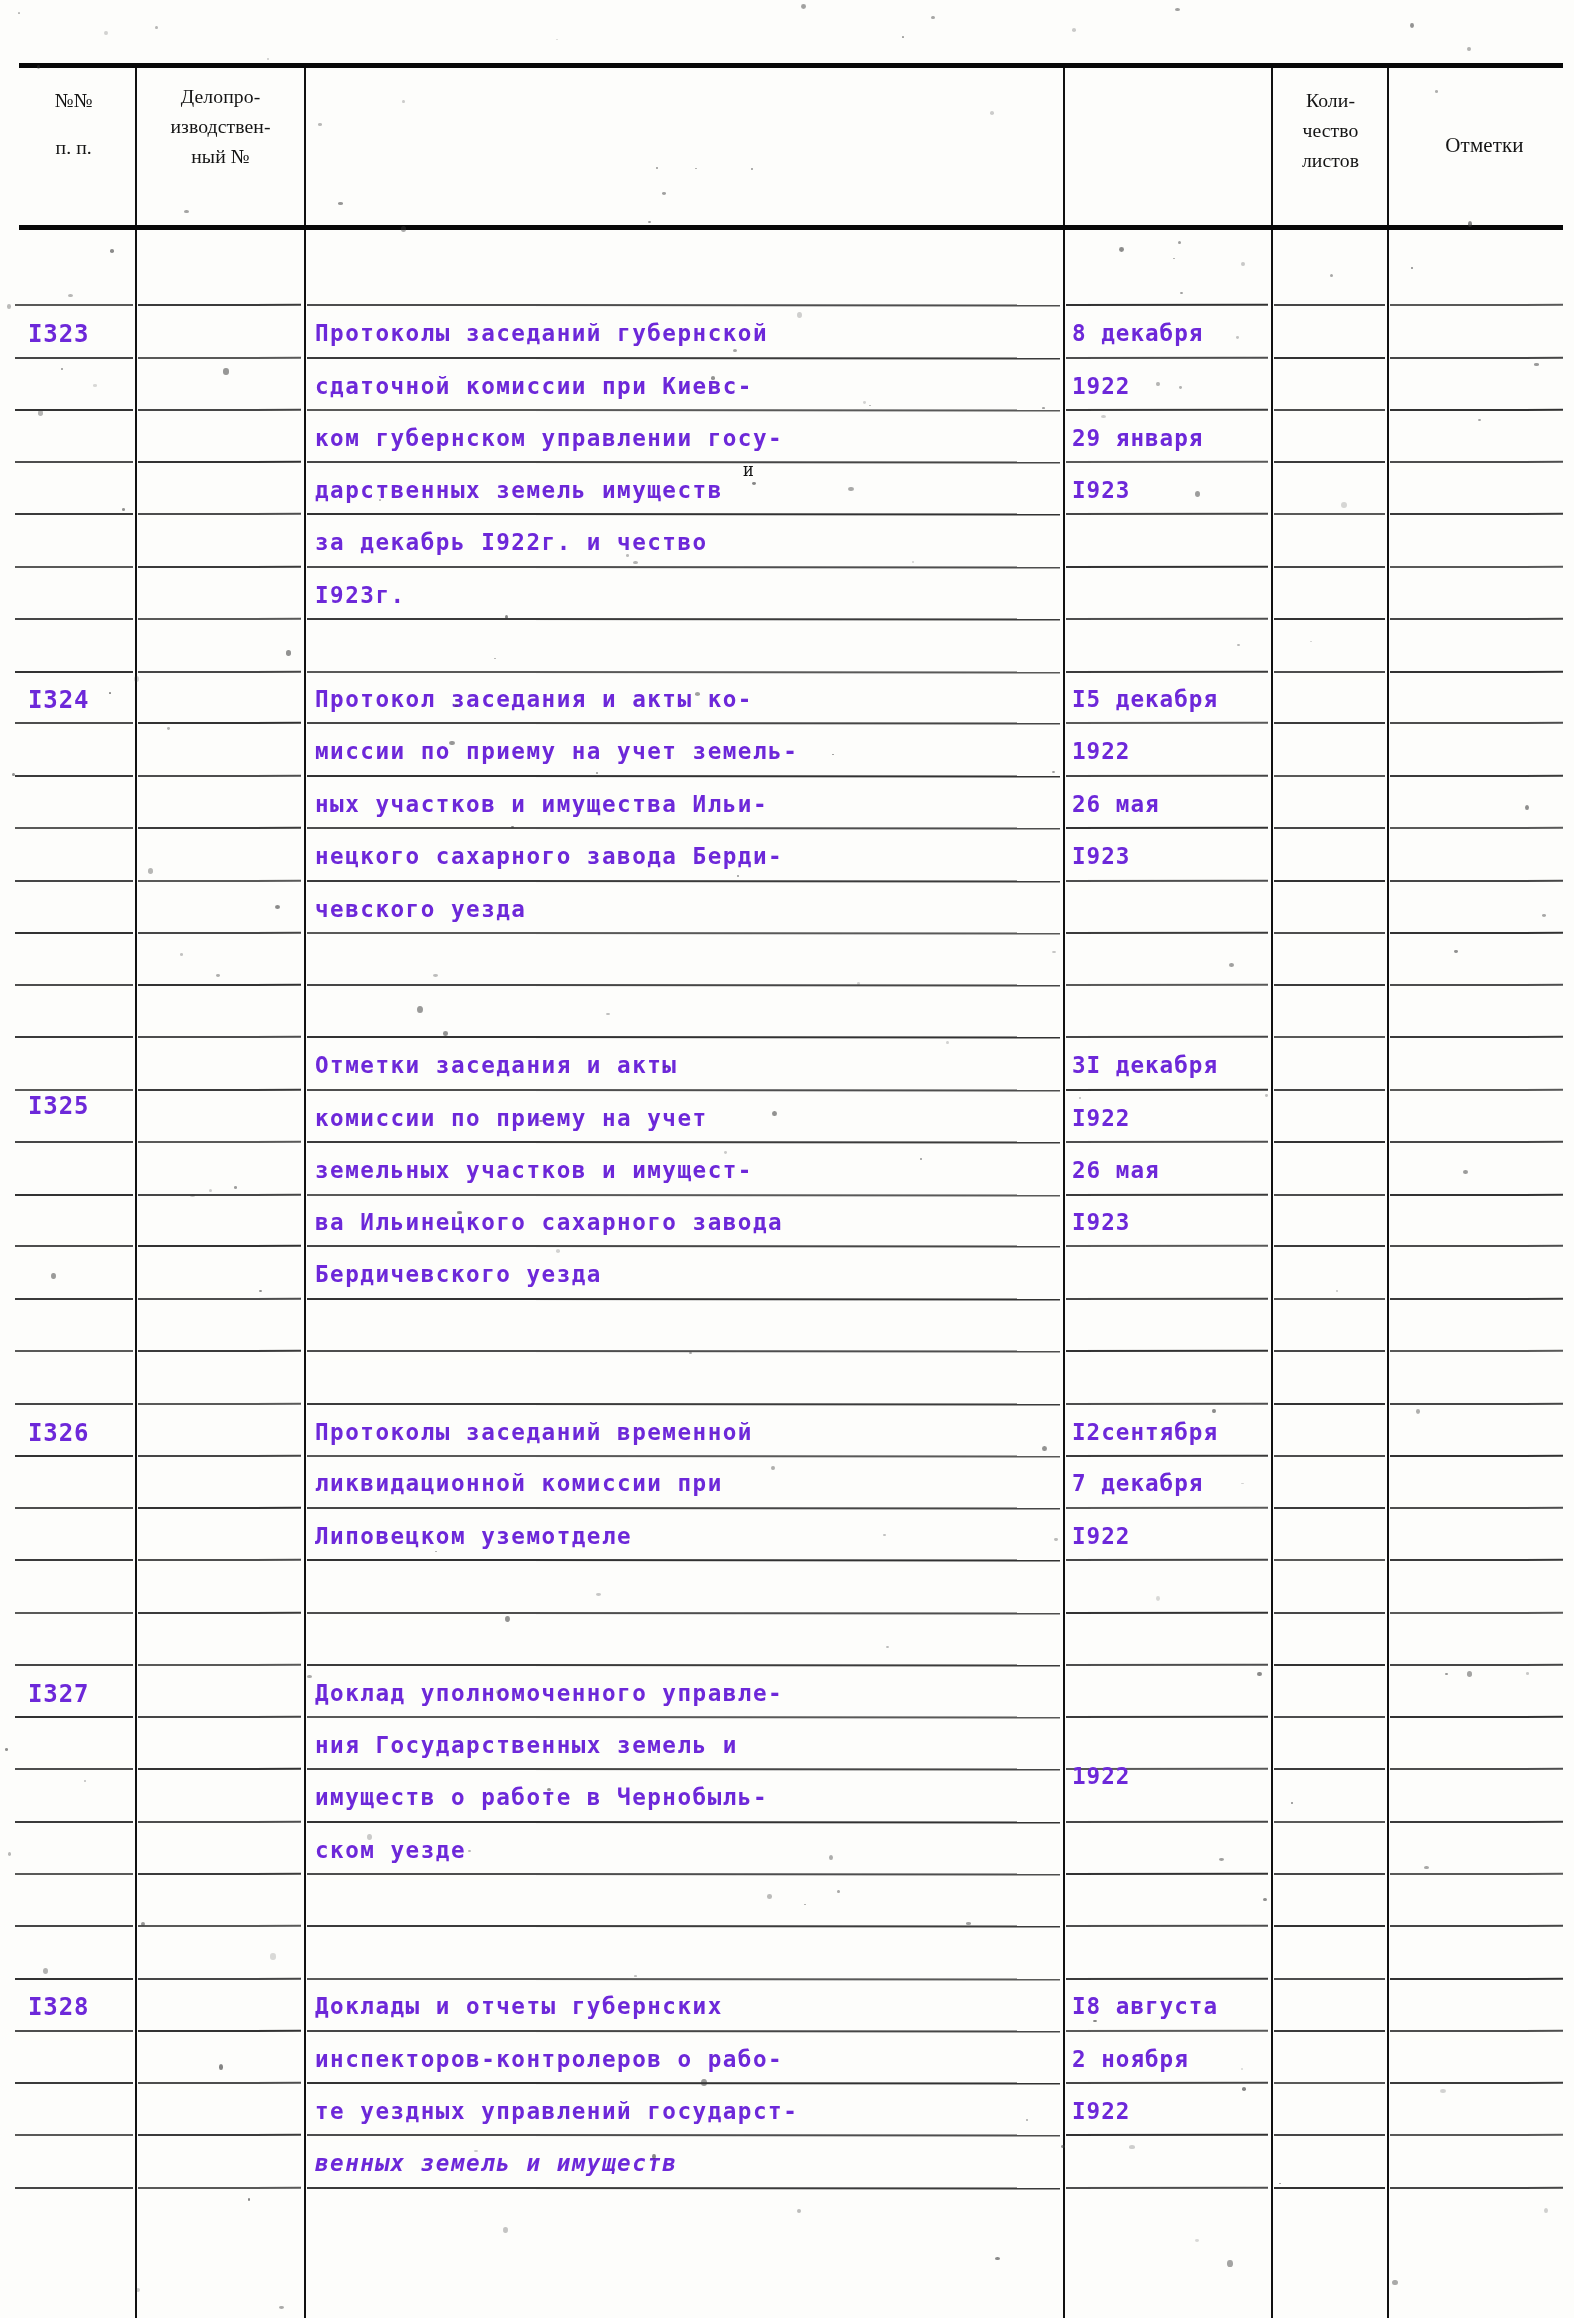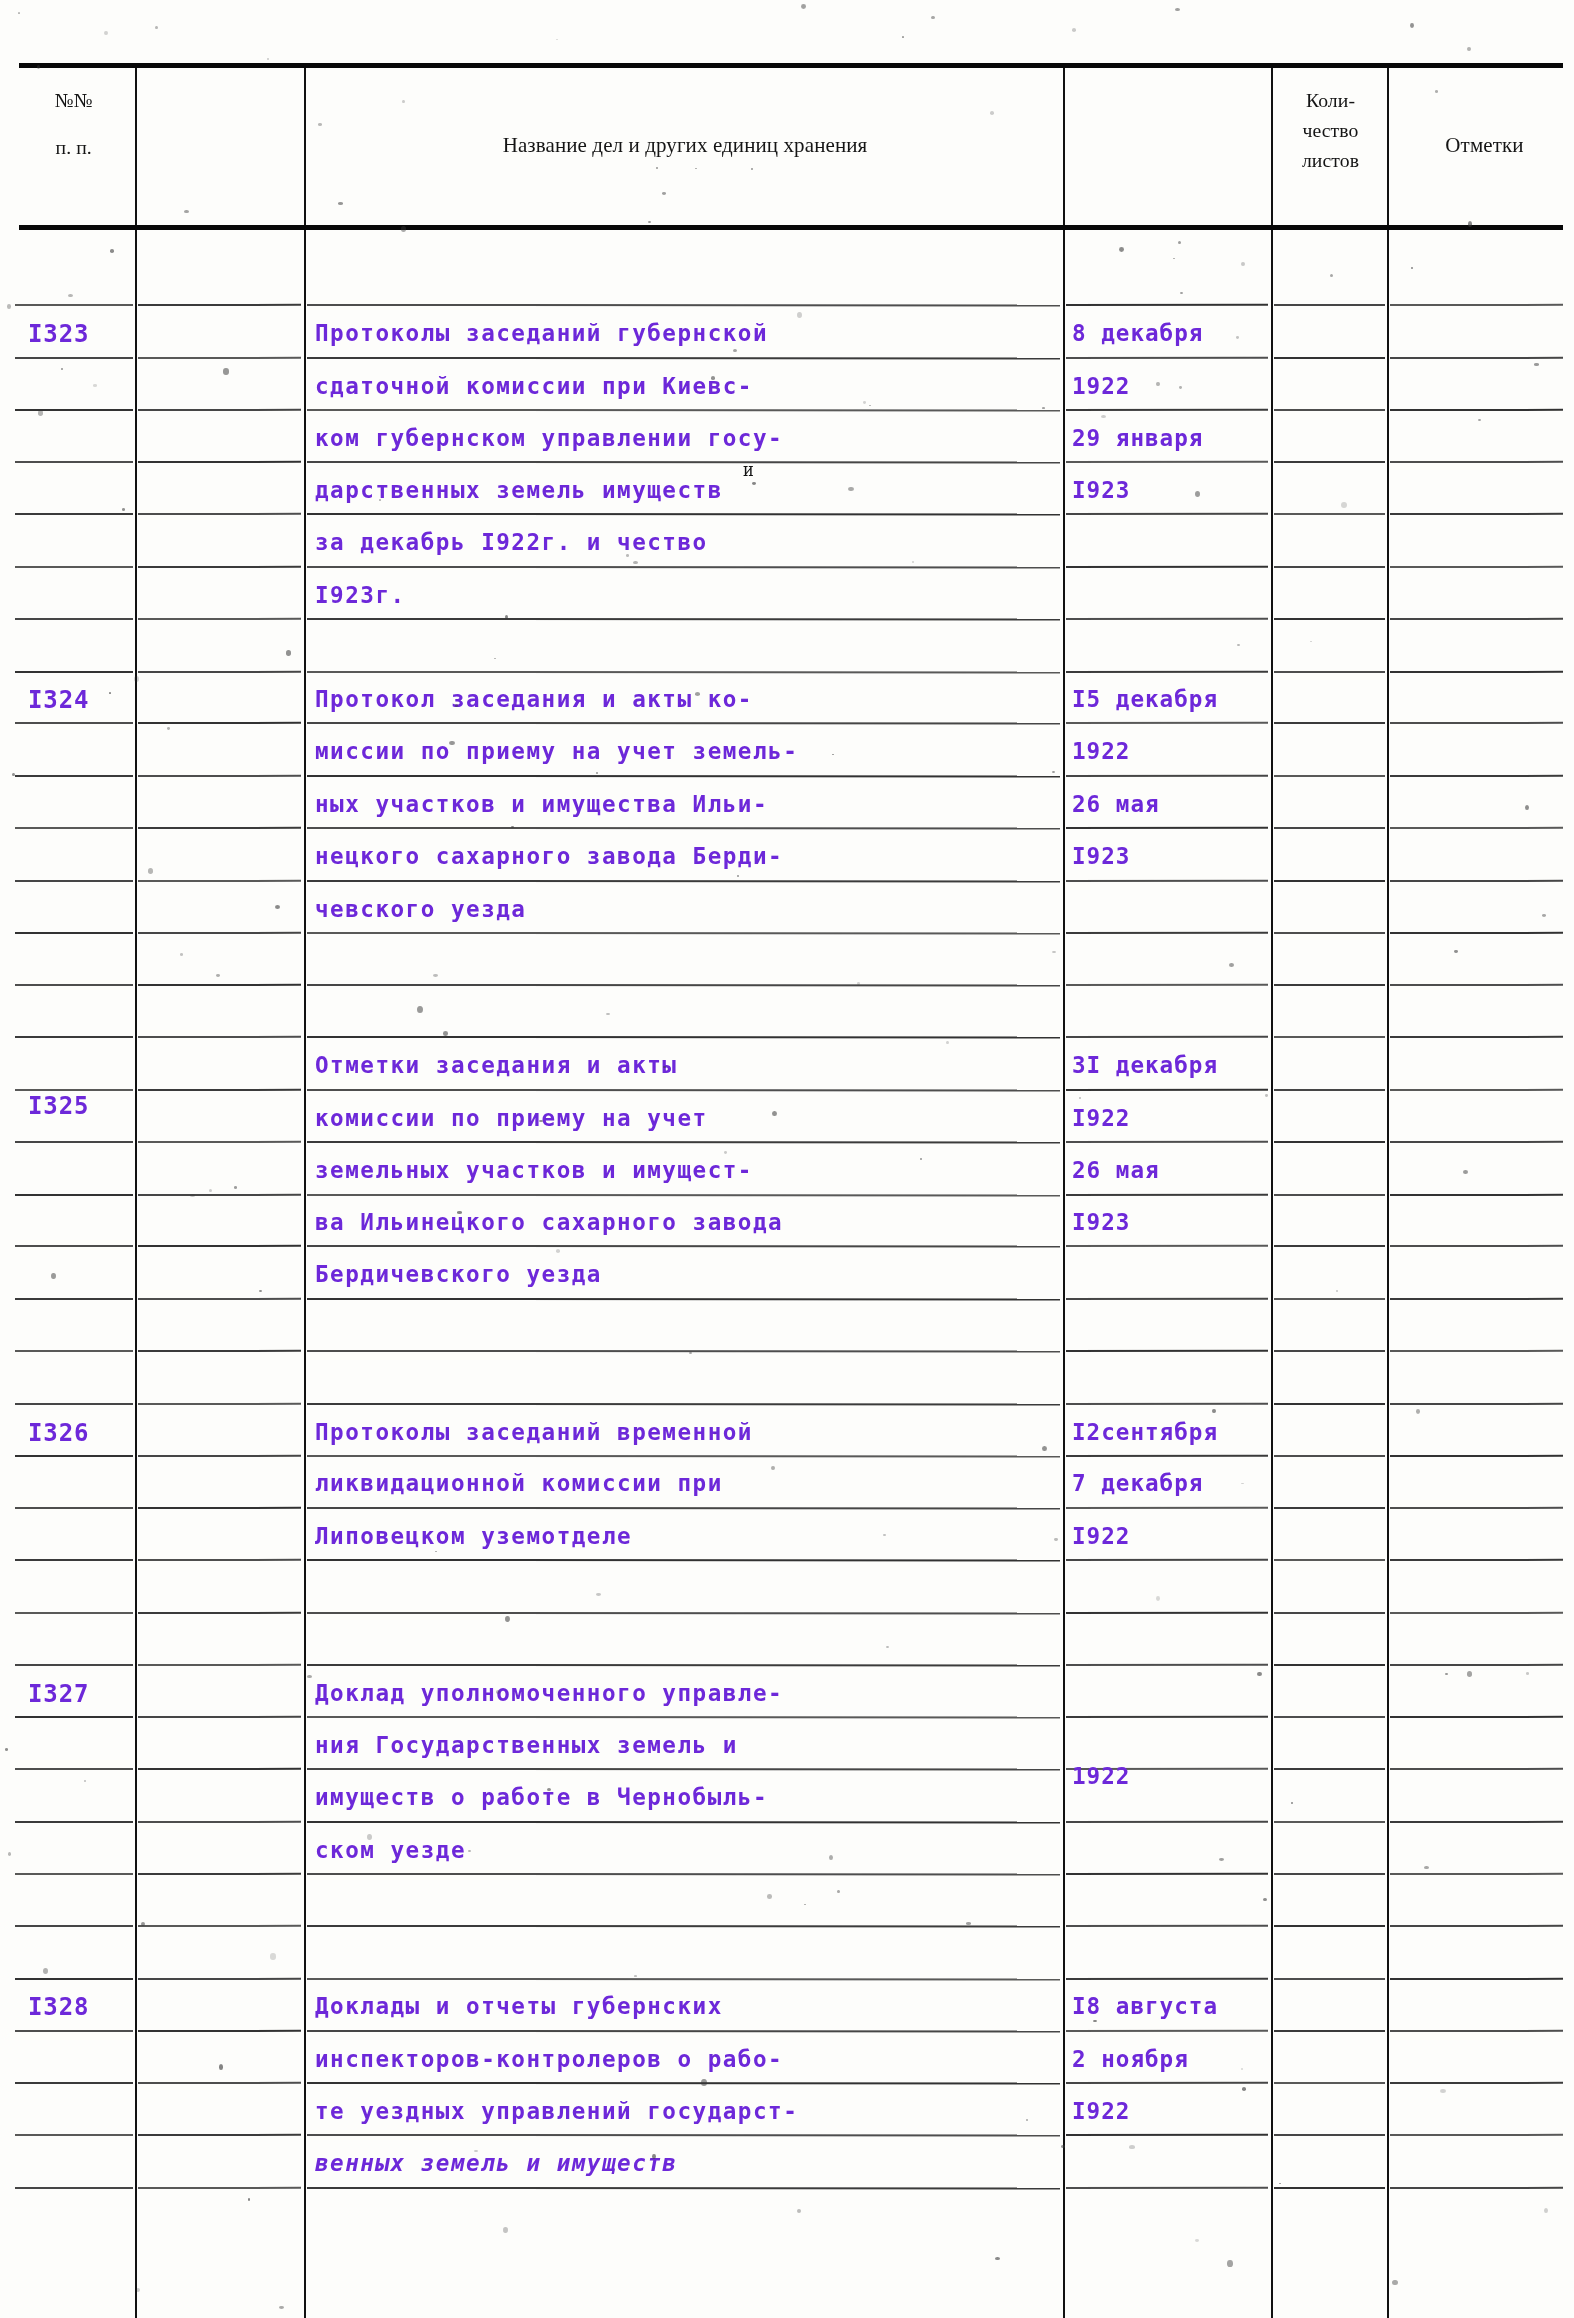--- a/index.html
+++ b/index.html
@@ -325,24 +325,26 @@
 
   <div class="border-thick" style="top:63px;"></div>
   <div class="border-thick" style="top:225px;"></div>
 
   <div class="hdr-cell" style="left:11.7px; top:86px; width:124px;">
     <div>№№</div>
     <div style="height:17.5px"></div>
     <div>п. п.</div>
   </div>
 
-
-  <div class="hdr-cell big" style="left:309px; top:130px; width:752px;">
-    <div>Название дел и других единиц хранения</div>
+  <div class="hdr-cell" style="left:138px; top:82px; width:165px;">
+    <div>Делопро-</div>
+    <div>изводствен-</div>
+    <div>ный №</div>
   </div>
+
 
 
   <div class="hdr-cell" style="left:1276px; top:86px; width:109px;">
     <div>Коли-</div>
     <div>чество</div>
     <div>листов</div>
   </div>
 
   <div class="hdr-cell big" style="left:1405px; top:130px; width:159px;">
     <div>Отметки</div>

